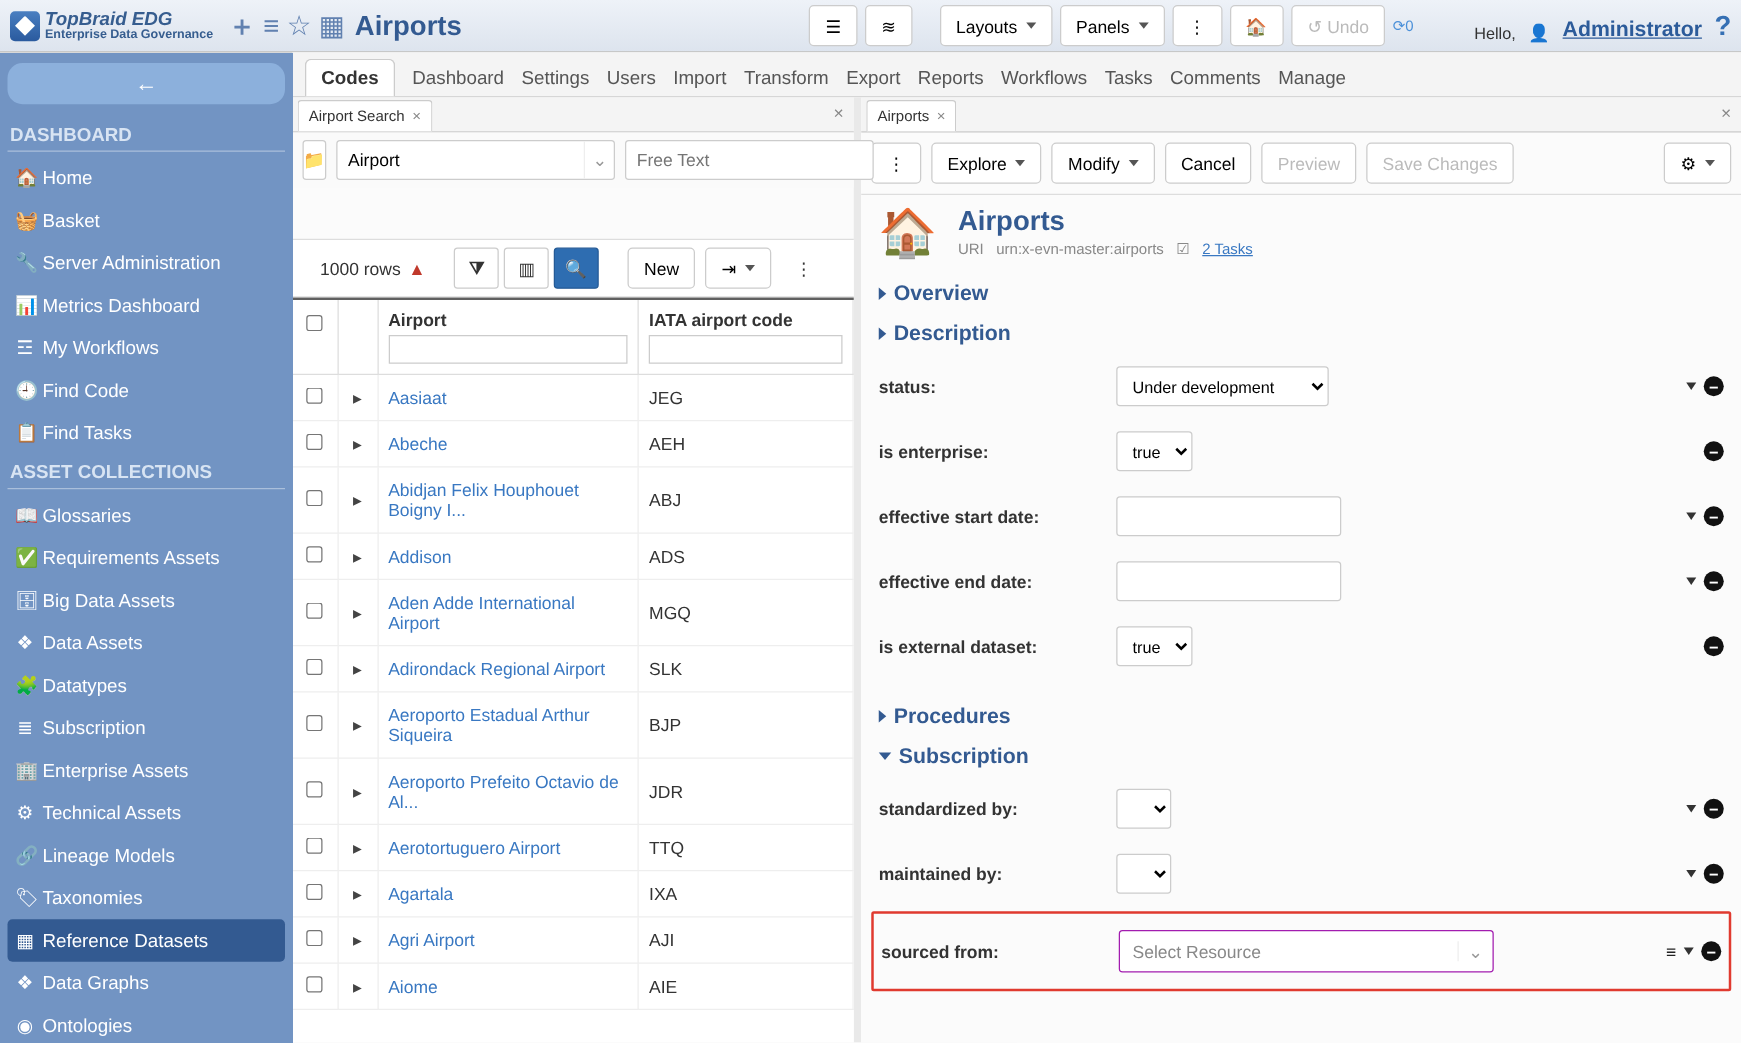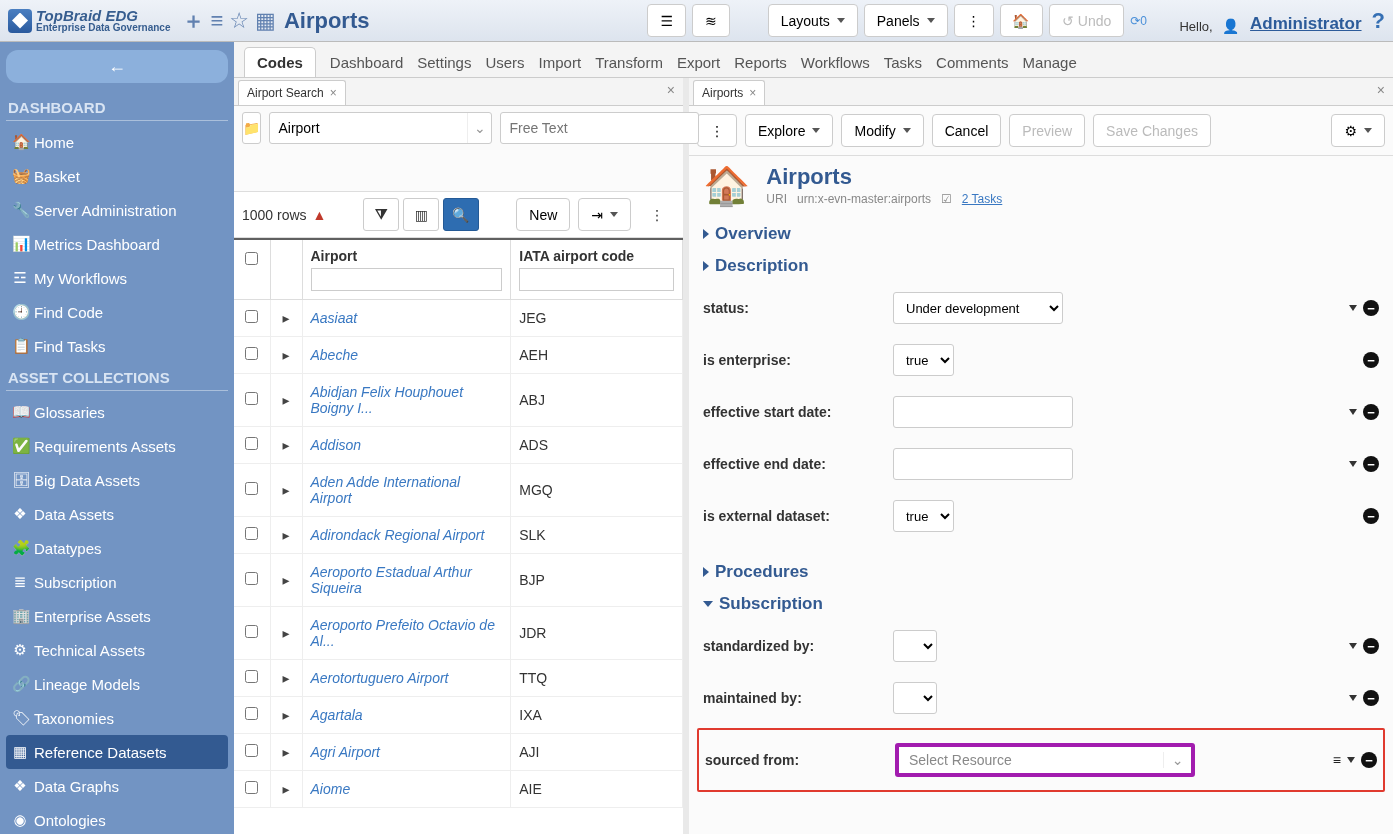--- a/index.html
+++ b/index.html
@@ -11,21 +11,21 @@
 .logo-text { line-height: 1; }
 .logo-text .line1 { color: #365d8f; font-weight: bold; font-size: 15px; font-style: italic;}
 .logo-text .line2 { color: #365d8f; font-size: 10px; font-weight: bold;}
 .top-icons { display: flex; gap: 6px; align-items: center; color: #6181b0; margin-left: 4px; }
 .top-icons span { font-size: 22px; cursor: pointer; }
 .page-title { color: #335a91; font-weight: bold; font-size: 22px; }
 .btn { background: #fff; border: 1px solid #ccc; border-radius: 4px; padding: 6px 12px; cursor: pointer; font-size: 14px; height: 33px; display: inline-flex; align-items: center; gap: 4px;}
 .btn.disabled { color: #bbb; cursor: default; }
 .caret { display:inline-block; width:0; height:0; border-left:4px solid transparent; border-right:4px solid transparent; border-top:5px solid #555; margin-left:3px;}
 .top-right { display: flex; align-items: flex-end; gap: 10px; margin-left: auto; }
-.top-center-btns { display: flex; gap: 6px; align-items: center; margin-left: 30px;}
+.top-center-btns { display: flex; gap: 6px; align-items: center; margin-left: 14px;}
 .sync-badge { color: #4b90d9; font-size: 12px; }
 .hello { font-size: 13px; }
 .admin-link { color: #2c5b9a; font-weight: bold; text-decoration: underline; font-size: 17px;}
 .help-icon { color:#3670b4; font-size: 22px; font-weight:bold; }
 
 .main-layout { display: flex; height: calc(100vh - 42px); }
 .left-nav { width: 234px; background: #7294c3; color: #fff; padding: 8px 6px; overflow-y: auto; flex-shrink: 0;}
 .back-btn { background: #8cb0dc; border-radius: 12px; text-align: center; padding: 6px; margin-bottom: 10px; cursor: pointer; font-size: 18px;}
 .nav-section-title { color: #d8e4f3; font-weight: bold; font-size: 15px; padding: 6px 2px 4px; border-bottom: 1px solid rgba(255,255,255,0.4); margin-bottom: 4px;}
 .nav-item { padding: 8px 6px; cursor: pointer; font-size: 15px; border-radius: 4px; display:flex; align-items:center; gap:6px;}
@@ -46,36 +46,36 @@
 .panel-tab-close { color:#888; cursor:pointer; }
 .panel-close-x { margin-left:auto; padding: 4px 8px; color:#888; cursor:pointer;}
 
 .search-bar-row { display: flex; padding: 6px 8px; gap: 8px; background: #fafafa; align-items:center;}
 .folder-icon-btn { border:1px solid #ccc; background:#fff; width:34px; height:32px; display:flex; align-items:center; justify-content:center; border-radius:3px; cursor:pointer;}
 .combo { position: relative; border: 1px solid #ccc; border-radius: 3px; background: #fff; height: 32px; display: flex; align-items: center; }
 .combo input { border: none; outline: none; padding: 0 8px; font-size: 14px; flex:1; background:transparent;}
 .combo-drop { width: 24px; border-left: 1px solid #eee; height:100%; display:flex; align-items:center; justify-content:center; color:#999;}
 .empty-filter-row { height: 42px; border-bottom: 1px solid #ddd;}
 
-.toolbar-row { display:flex; align-items:center; padding: 6px 8px; gap:8px; border-bottom: 1px solid #ddd; background:#fff;}
+.toolbar-row { display:flex; align-items:center; padding: 6px 22px; gap:8px; border-bottom: 1px solid #ddd; background:#fff;}
 .rows-count { font-size: 14px; display:flex; align-items:center; gap:6px;}
 .warn-icon { color:#c0392b; }
 .btn-icon { border:1px solid #ccc; background:#fff; width:36px; height:33px; border-radius:3px; display:flex; align-items:center; justify-content:center; cursor:pointer;}
 .btn-icon.primary { background:#2e6db1; color:#fff; border-color:#245a96;}
 .spacer { flex:1; }
 .btn-group-tight { display:flex; gap:4px; }
 
 .grid { flex:1; overflow:auto; background:#fff; border-top: 2px solid #606060;}
 .grid table { width:100%; border-collapse: collapse; }
 .grid th { text-align:left; font-weight:bold; padding:8px; border-bottom:1px solid #ddd; border-right:1px solid #ddd; background:#fff; font-size:14px; vertical-align:top;}
 .grid th input { width:100%; border:1px solid #ccc; padding:3px; margin-top:4px; }
 .grid td { padding: 10px 8px; border-bottom:1px solid #eee; border-right:1px solid #eee; font-size:14px; vertical-align:middle;}
 .grid td.chk, .grid th.chk { width:36px; text-align:center;}
 .grid td.expand, .grid th.expand { width:32px; text-align:center; color:#666;}
-.grid a { color:#3978c2; text-decoration:none; cursor:pointer;font-style:italic;}
+.grid a { color:#3978c2; text-decoration:none; cursor:pointer;}
 
 
 .detail-toolbar { display:flex; gap:8px; padding:8px; border-bottom:1px solid #ddd; align-items:center;}
 .detail-body { flex:1; overflow-y:auto; padding: 8px 14px; position:relative;}
 .detail-header { display:flex; gap:16px; align-items:flex-start; margin-bottom:10px;}
 .detail-home-icon { color:#335a91; font-size:38px; }
 .detail-title { color:#335a91; font-size:22px; font-weight:bold; }
 .detail-sub { color:#888; font-size:12px; margin-top:2px; display:flex; align-items:center; gap:10px;}
 .detail-sub a { color:#3978c2; text-decoration:underline; cursor:pointer;}
 .section-head { color:#335a91; font-weight:bold; font-size:17px; padding:6px 0; cursor:pointer; display:flex; align-items:center; gap:6px;}
@@ -83,21 +83,21 @@
 .section-caret-d { display:inline-block; width:0; height:0; border-left:5px solid transparent; border-right:5px solid transparent; border-top:6px solid #335a91;}
 .prop-row { display:flex; align-items:center; padding: 10px 0; min-height: 48px;}
 .prop-label { width: 190px; font-weight:bold; font-size:14px;}
 .prop-value { flex:1; display:flex; align-items:center;}
 .prop-actions { display:flex; gap:6px; align-items:center; color:#222; }
 .minus-circle { width:16px; height:16px; border-radius:50%; background:#111; color:#fff; display:inline-flex; align-items:center; justify-content:center; font-weight:bold; font-size:13px; line-height:1; cursor:pointer;}
 .mini-caret { display:inline-block; width:0; height:0; border-left:4px solid transparent; border-right:4px solid transparent; border-top:6px solid #333; cursor:pointer;}
 select.form-sel { border:1px solid #ccc; padding:5px 8px; border-radius:3px; font-size:13px; background:#fff; height:32px;}
 input.form-inp { border:1px solid #ccc; padding:5px 8px; border-radius:3px; font-size:13px; height:32px; width:180px; background:#fff;}
 .highlight-box { border:2px solid #e03a2f; border-radius:2px; padding:6px; margin-top:4px; margin-left:-6px; margin-right:-6px;}
-.resource-combo { display:flex; border:4px solid #a21caf; border-radius:3px; height:34px; width:300px; align-items:center; background:#fff;}
+.resource-combo { display:flex; border:1px solid #a21caf; border-radius:3px; height:34px; width:300px; align-items:center; background:#fff;}
 .resource-combo span { flex:1; padding:0 10px; color:#888;}
 .resource-combo .drop { width:28px; border-left:1px solid #eee; text-align:center; color:#999;}
 .menu-eq-icon { font-size:14px; font-weight:bold;}
 .tri-small-collapsed::before{content:"▸"; color:#444;}
 </style>
 </head>
 <body>
 
 <div class="top-header">
   <div class="logo-block">

